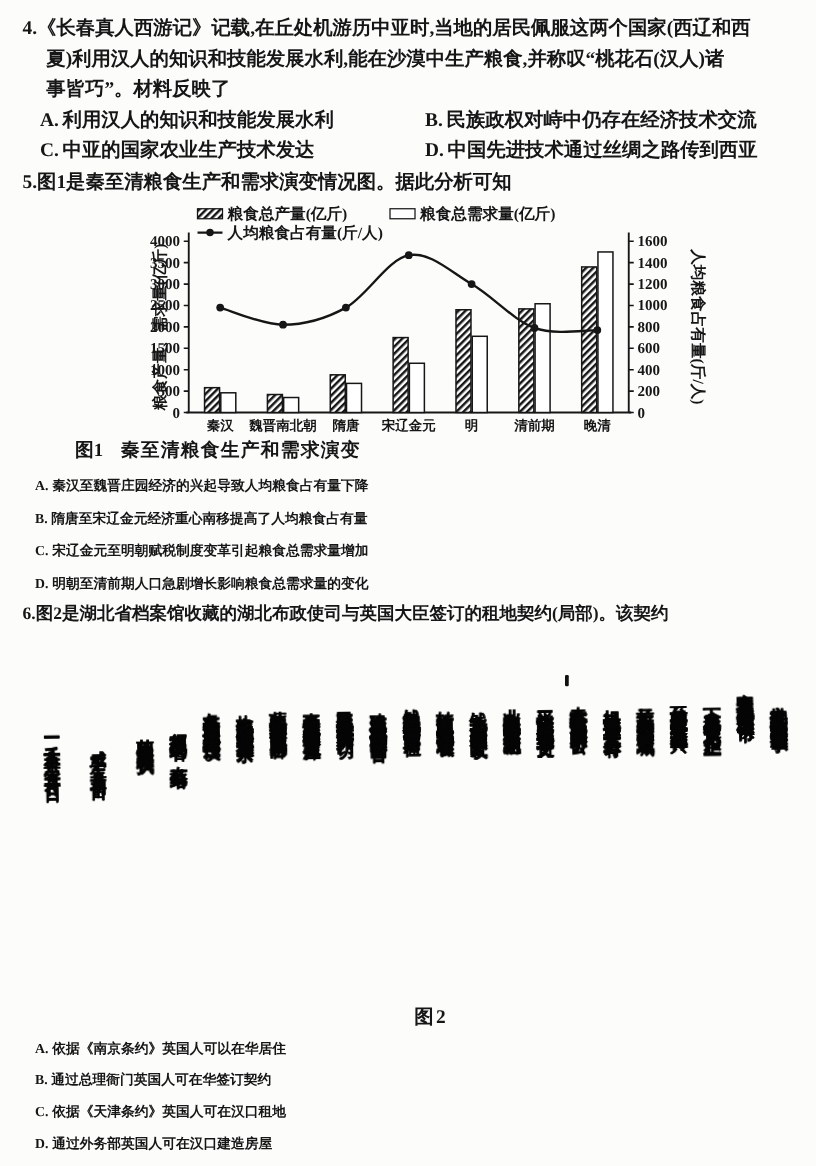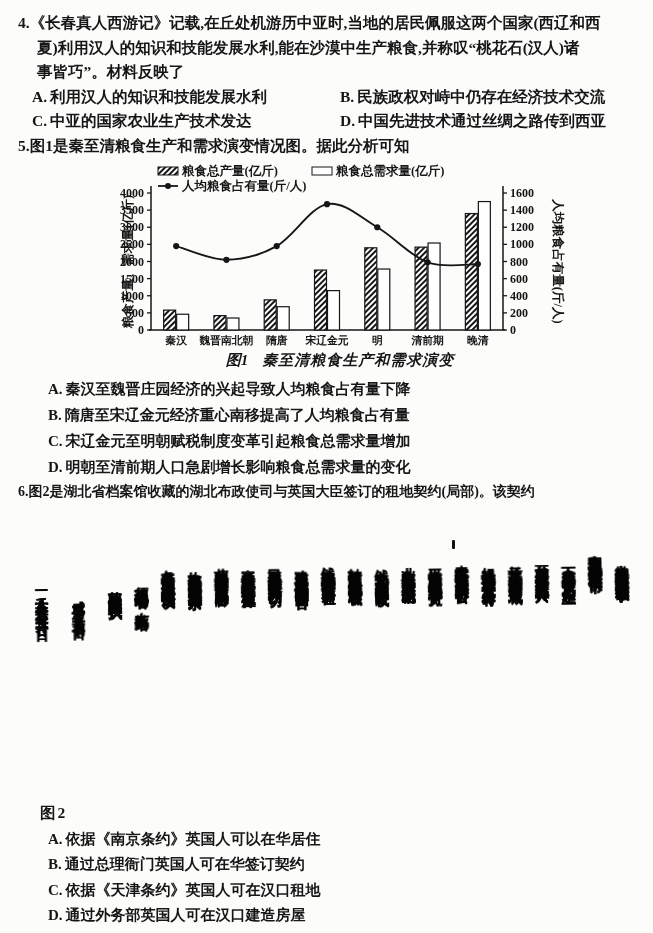--- a/index.html
+++ b/index.html
@@ -12,45 +12,45 @@
   
   .topflow{position:absolute; left:18px; top:11px; width:624px; font-size:15.5px; line-height:24.6px;}
   .qline{white-space:nowrap;}
   .cont{padding-left:19px;}
   .opt2col{display:flex; padding-left:14px;}
   .opt2col .o1{width:308px;}
   .optlabel{margin-right:3px;}
   
   .fig1{position:absolute; left:58px; top:160px;}
   .fig1 text{font-family:"Liberation Serif", serif; font-weight:700; fill:#161616;}
-  .fig1cap{position:absolute; left:60px; top:351px; width:560px; text-align:center;
-           font-size:15px; letter-spacing:1px;font-style:italic;}
+  .fig1cap{position:absolute; left:60px; top:351px; width:560px; 
+           font-size:15px; letter-spacing:1px;}
   .fig1cap .caplabel{margin-right:14px; letter-spacing:0;}
   
-  .optblock{position:absolute; left:48px; font-size:15px; line-height:26px;}
+  .optblock{position:absolute; left:28px; font-size:11px; line-height:26px;}
   .optsA{top:376px;}
   .optsB{top:827px; line-height:25.4px;}
   
   .q6stem{position:absolute; left:18px; top:479px; width:624px; font-size:14px; line-height:25.5px;}
   
   .inkmark{position:absolute; left:452px; top:540px; width:3px; height:9px; background:#111; border-radius:1px;}
   .docwrap{
     position:absolute; left:34px; top:543px; width:598px; height:262px;
     display:flex; flex-direction:row-reverse; justify-content:space-between;
     transform:rotate(-0.8deg);
   }
   .cal-col{
     writing-mode:vertical-rl; text-orientation:upright;
     font-size:14px; line-height:17px; letter-spacing:2px;
     color:#050505; font-weight:700;
     filter:blur(0.35px);
     text-shadow:0.45px 0 0 #000, 0 0.45px 0 #000, 0.3px 0.3px 0 #000;
   }
   .cal-col.date{font-size:13px; letter-spacing:3px; margin-right:10px;}
-  .fig2cap{position:absolute; left:40px; top:803px; width:610px; 
+  .fig2cap{position:absolute; left:40px; top:803px; width:610px; text-align:center;
            font-size:15.5px; letter-spacing:2px;}
 </style>
 </head>
 <body>
 
 <div class="page">
 
   <section class="topflow">
     <div class="qline">4.《长春真人西游记》记载,在丘处机游历中亚时,当地的居民佩服这两个国家(西辽和西</div>
     <div class="qline cont">夏)利用汉人的知识和技能发展水利,能在沙漠中生产粮食,并称叹“桃花石(汉人)诸</div>

